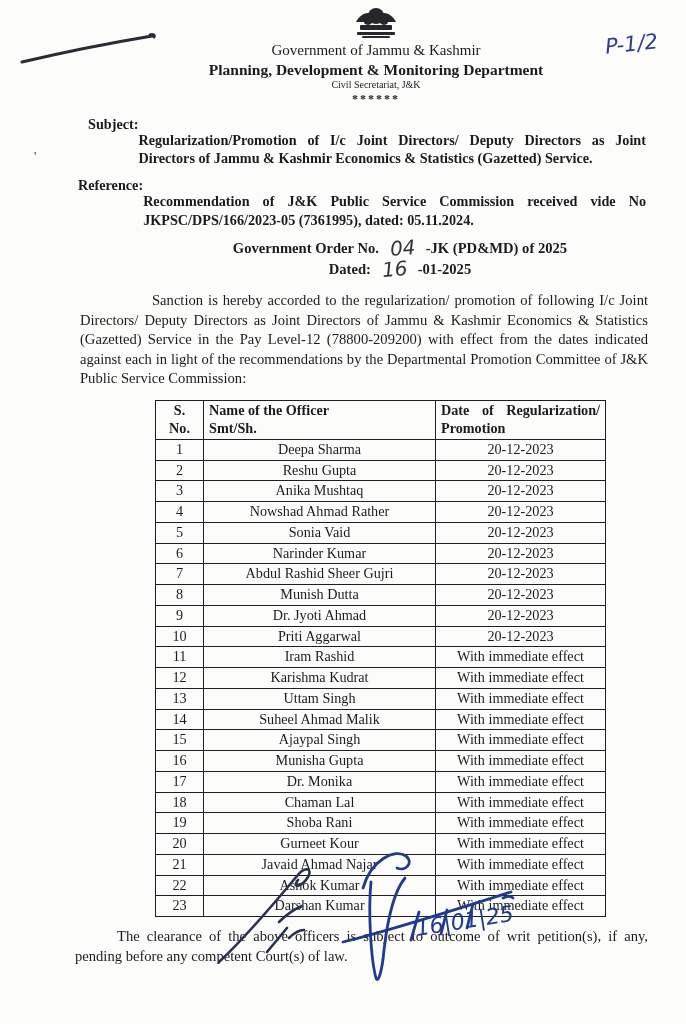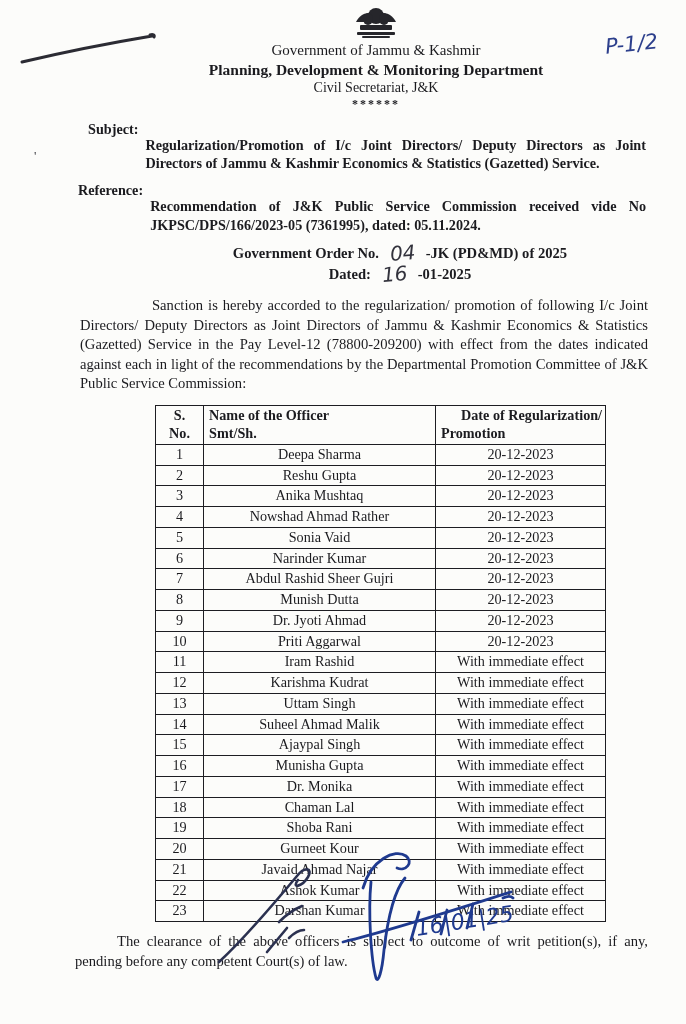--- a/index.html
+++ b/index.html
@@ -11,33 +11,33 @@
     background:#fcfcfa;
     font-family:"Liberation Serif", serif;
     color:#1b1b1f;
     overflow:hidden;
   }
   
   .letterhead { margin:6px 4px 0 70px; text-align:center; line-height:1.25; }
   .emblem { display:block; margin:0 auto 1px auto; }
   .govt-line   { font-size:15px; }
   .dept-line   { font-size:15.5px; font-weight:bold; }
-  .secr-line   { font-size:14px; }
+  .secr-line   { font-size:10px; }
   .stars-line  { font-size:12px; font-weight:bold; letter-spacing:2px; }
   
   .p-note {
     position:absolute; top:32px; right:28px;
     font-family:"DejaVu Sans", sans-serif;
     font-style:italic; font-size:21px;
     color:#2c3f8c; transform:rotate(-6deg);
   }
   .pen-mark { position:absolute; top:28px; left:16px; }
   .margin-mark { position:absolute; top:148px; left:34px; font-size:13px; color:#3a3a40; }
   
-  .ref-row { display:flex; gap:7px; font-weight:bold; font-size:14.2px; line-height:1.32; }
+  .ref-row { display:flex; font-weight:bold; font-size:14.2px; line-height:1.32; }
   .subject-row   { margin:8px 40px 0 88px; }
   .reference-row { margin:8px 40px 0 78px; }
   .ref-label { white-space:nowrap; }
   .ref-text  { text-align:justify;margin-top:16px; }
   
   .order-block { margin:8px 0 0 114px; text-align:center; font-weight:bold; font-size:14.6px; line-height:1.5; }
   .hw {
     display:inline-block;
     font-family:"DejaVu Sans", sans-serif;
     font-style:italic; font-weight:400;
@@ -61,21 +61,21 @@
   table.officers th, table.officers td {
     border:1.6px solid #1d1d22;
     padding:1px 5px; line-height:1.25;
     overflow:hidden; white-space:nowrap;
   }
   th { font-weight:bold; text-align:left; vertical-align:top; }
   .w-sno  { width:48px; }
   .w-name { width:232px; }
   .w-date { width:170px; }
   th.h-sno { text-align:center; }
-  .jline { text-align:justify; text-align-last:justify;margin-left:20px; }
+  .jline { text-align:justify; text-align-last:justify; }
   td.cell-sno  { text-align:center; height:20px; }
   td.cell-name { text-align:center; }
   td.cell-date { text-align:center; }
   
   .closing-par {
     margin:10px 38px 0 75px;
     font-size:14.6px; line-height:1.33;
     text-align:justify; text-indent:42px;
   }
   

